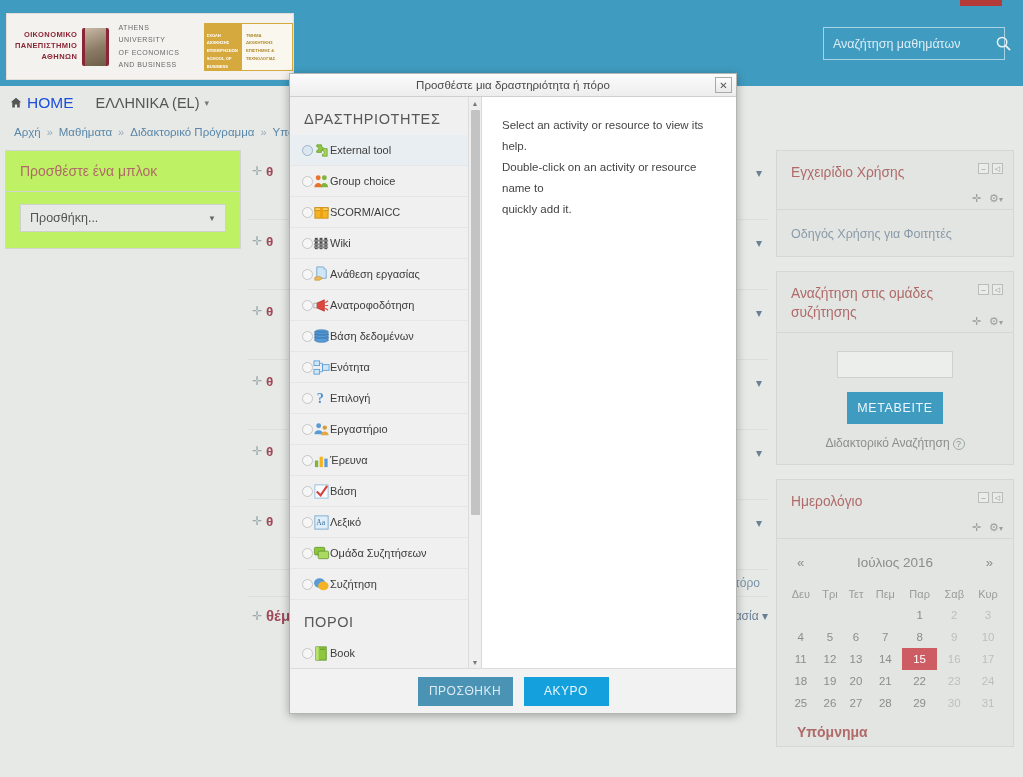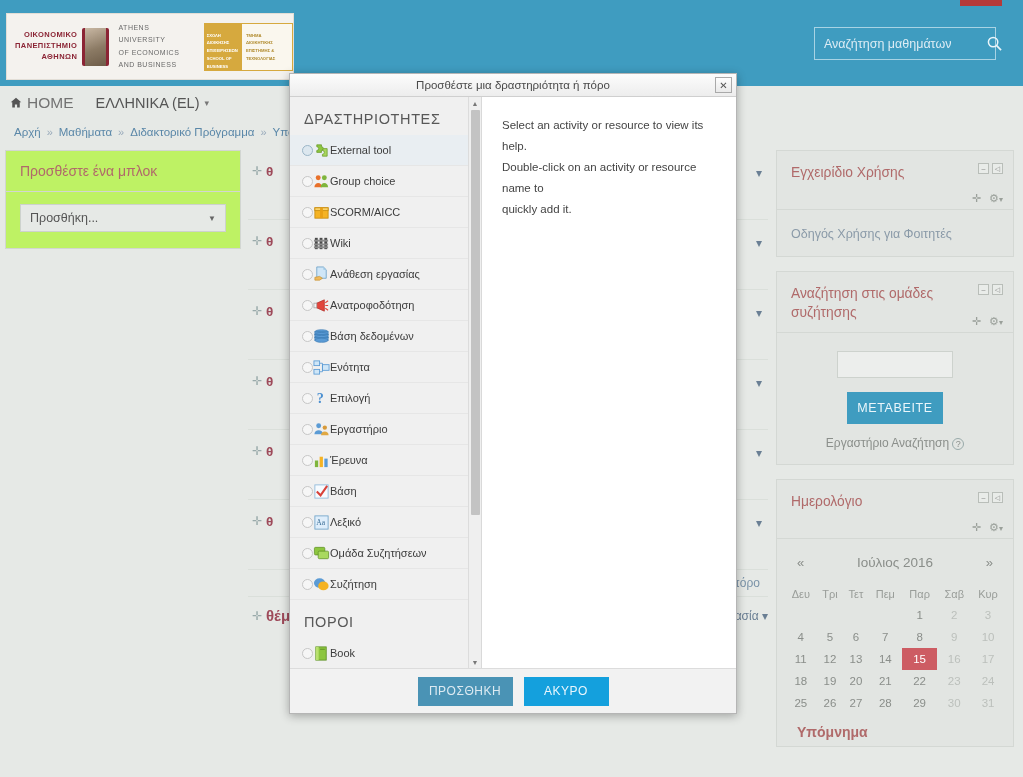--- a/index.html
+++ b/index.html
@@ -47,40 +47,40 @@
     width: 38px; height: 48px; background: #d6a93e; margin-left: 14px;
     font-size: 4.2px; color: #fff; padding: 9px 3px; line-height: 1.9;
     font-weight: bold;
   }
   .logo-badge2 {
     width: 55px; height: 48px; background: #faf7ee; border: 1px solid #d6a93e;
     font-size: 4.2px; color: #b08a2c; padding: 8px 4px; line-height: 1.9;
     font-weight: bold;
   }
   .searchbox {
-    position: absolute; right: 27px; top: 27px; width: 182px; height: 33px;
+    position: absolute; right: 18px; top: 27px; width: 182px; height: 33px;
     border: 1px solid #a8d3e4; background: transparent;
     display: flex; align-items: center;
   }
   .searchbox input {
     flex: 1; height: 100%; border: 0; background: transparent; outline: none;
     color: #eaf5fa; font-size: 12.5px; padding-left: 9px;
     font-family: "Liberation Sans", sans-serif;
   }
   .searchbox input::placeholder { color: #dcecf4; }
   .search-icon { width: 30px; display:flex; align-items:center; justify-content:center; }
 
   
   .navrow {
     position: absolute; left: 0; top: 86px; width: 1023px; height: 33px;
     background: #e6e9e6;
     display: flex; align-items: center; gap: 22px; padding-left: 10px;
   }
   .nav-item { font-size: 14.5px; color: #555; display:flex; align-items:center; gap:5px; }
-  .nav-item.home { font-size: 15.5px; color: #737373; justify-content: center; }
+  .nav-item.home { font-size: 15.5px; color: #1d4ed8; justify-content: center; }
   .caret { font-size: 9px; color: #777; }
 
   
   .crumbrow {
     position: absolute; left: 0; top: 119px; width: 1023px; height: 26px;
     display: flex; align-items: center; padding-left: 14px;
     font-size: 11.5px; color: #5a87a8; gap: 6px;
   }
   .crumb-sep { color: #9ab; font-size: 11px; }
 
@@ -372,21 +372,21 @@
           <span>✛</span>
           <span>
             <span>⚙</span><span style="font-size:8px">▾</span>
           </span>
         </div>
       </div>
       <div class="rblock-body">
         <input class="search-input-sm" type="text" value="" style="">
         <button class="btn-go">ΜΕΤΑΒΕΙΤΕ</button>
         <div class="adv-search">
-          <a href="#" style="color:#8b8f8b;text-decoration:none">Εργαστήριο Αναζήτηση</a><span class="q-ico">?</span>
+          <a href="#" style="color:#8b8f8b;text-decoration:none">Διδακτορικό Αναζήτηση</a><span class="q-ico">?</span>
         </div>
       </div>
     </div>
 
     <div class="rblock">
       <div class="rblock-head">
         <div class="rblock-title">Ημερολόγιο</div>
         <div class="rb-icons">
           <span class="rb-sq">–</span>
           <span class="rb-sq">◁</span>

